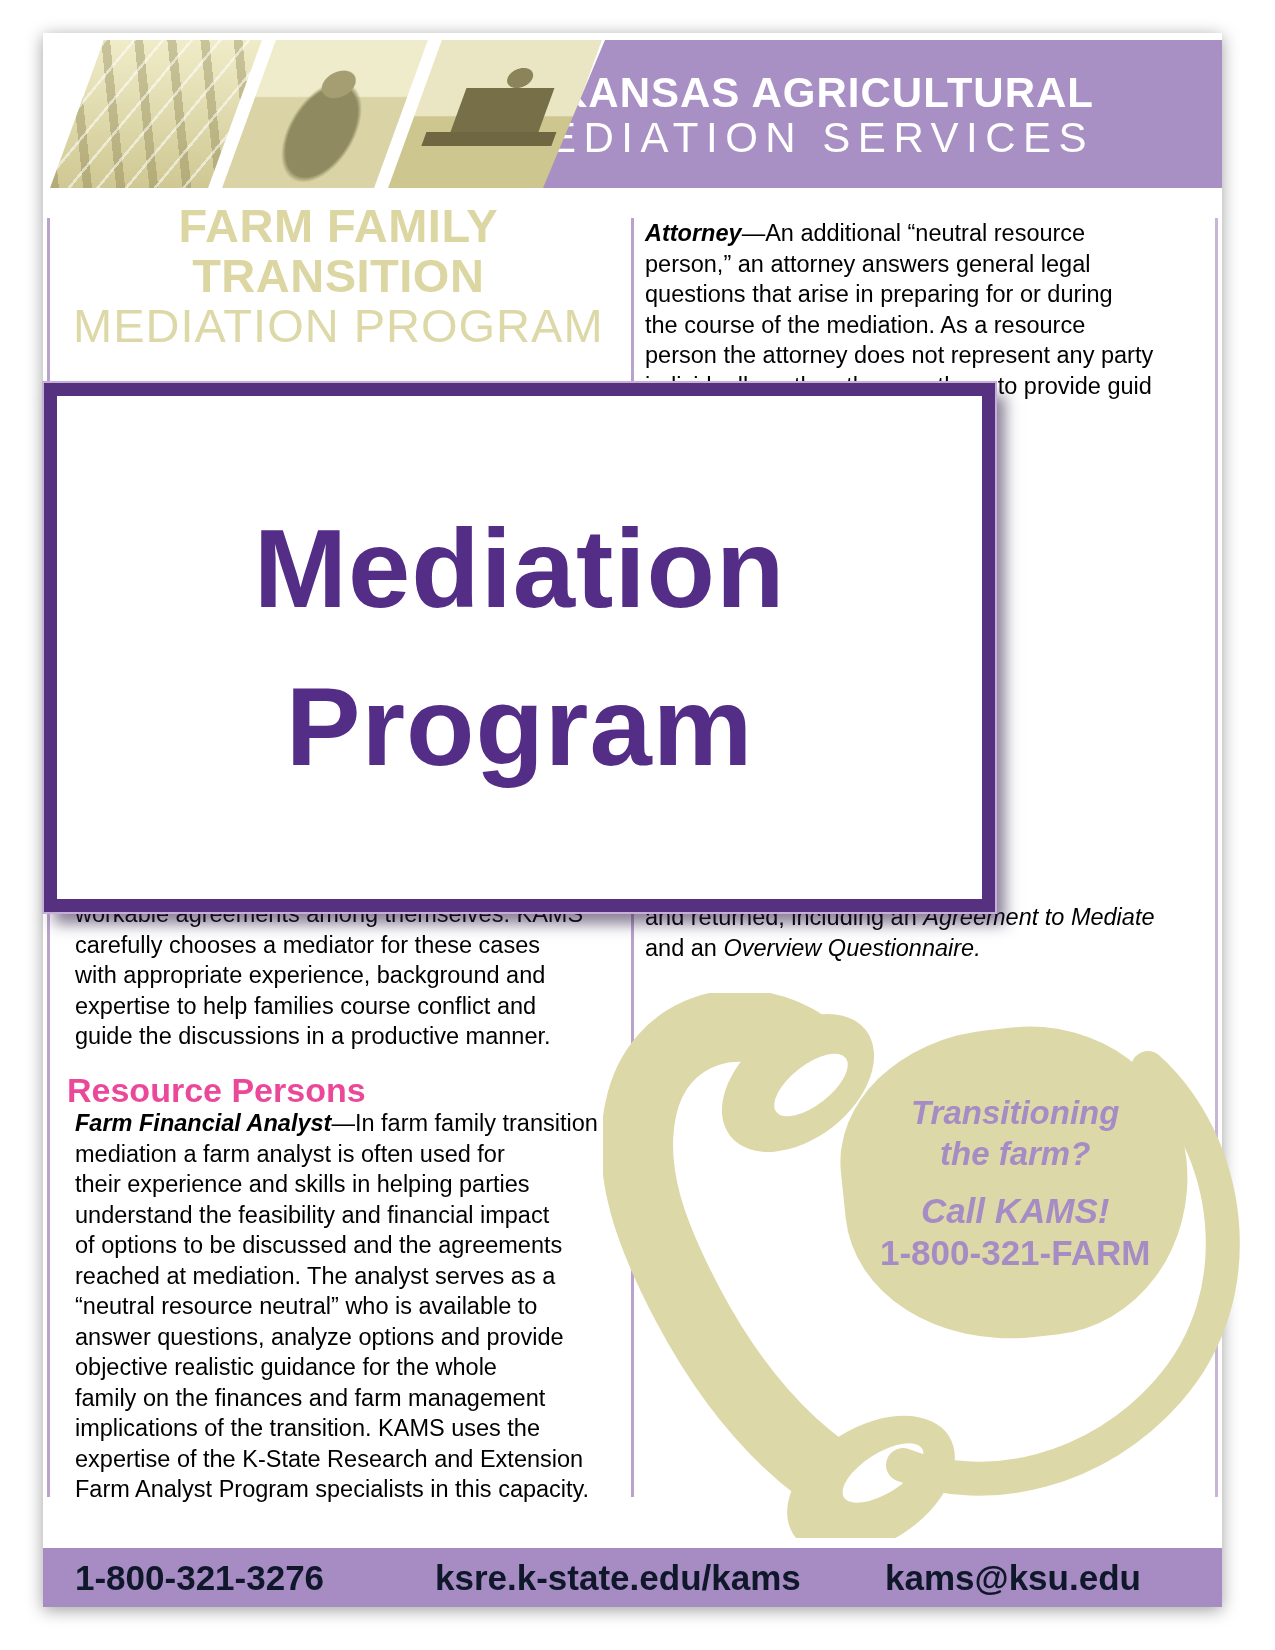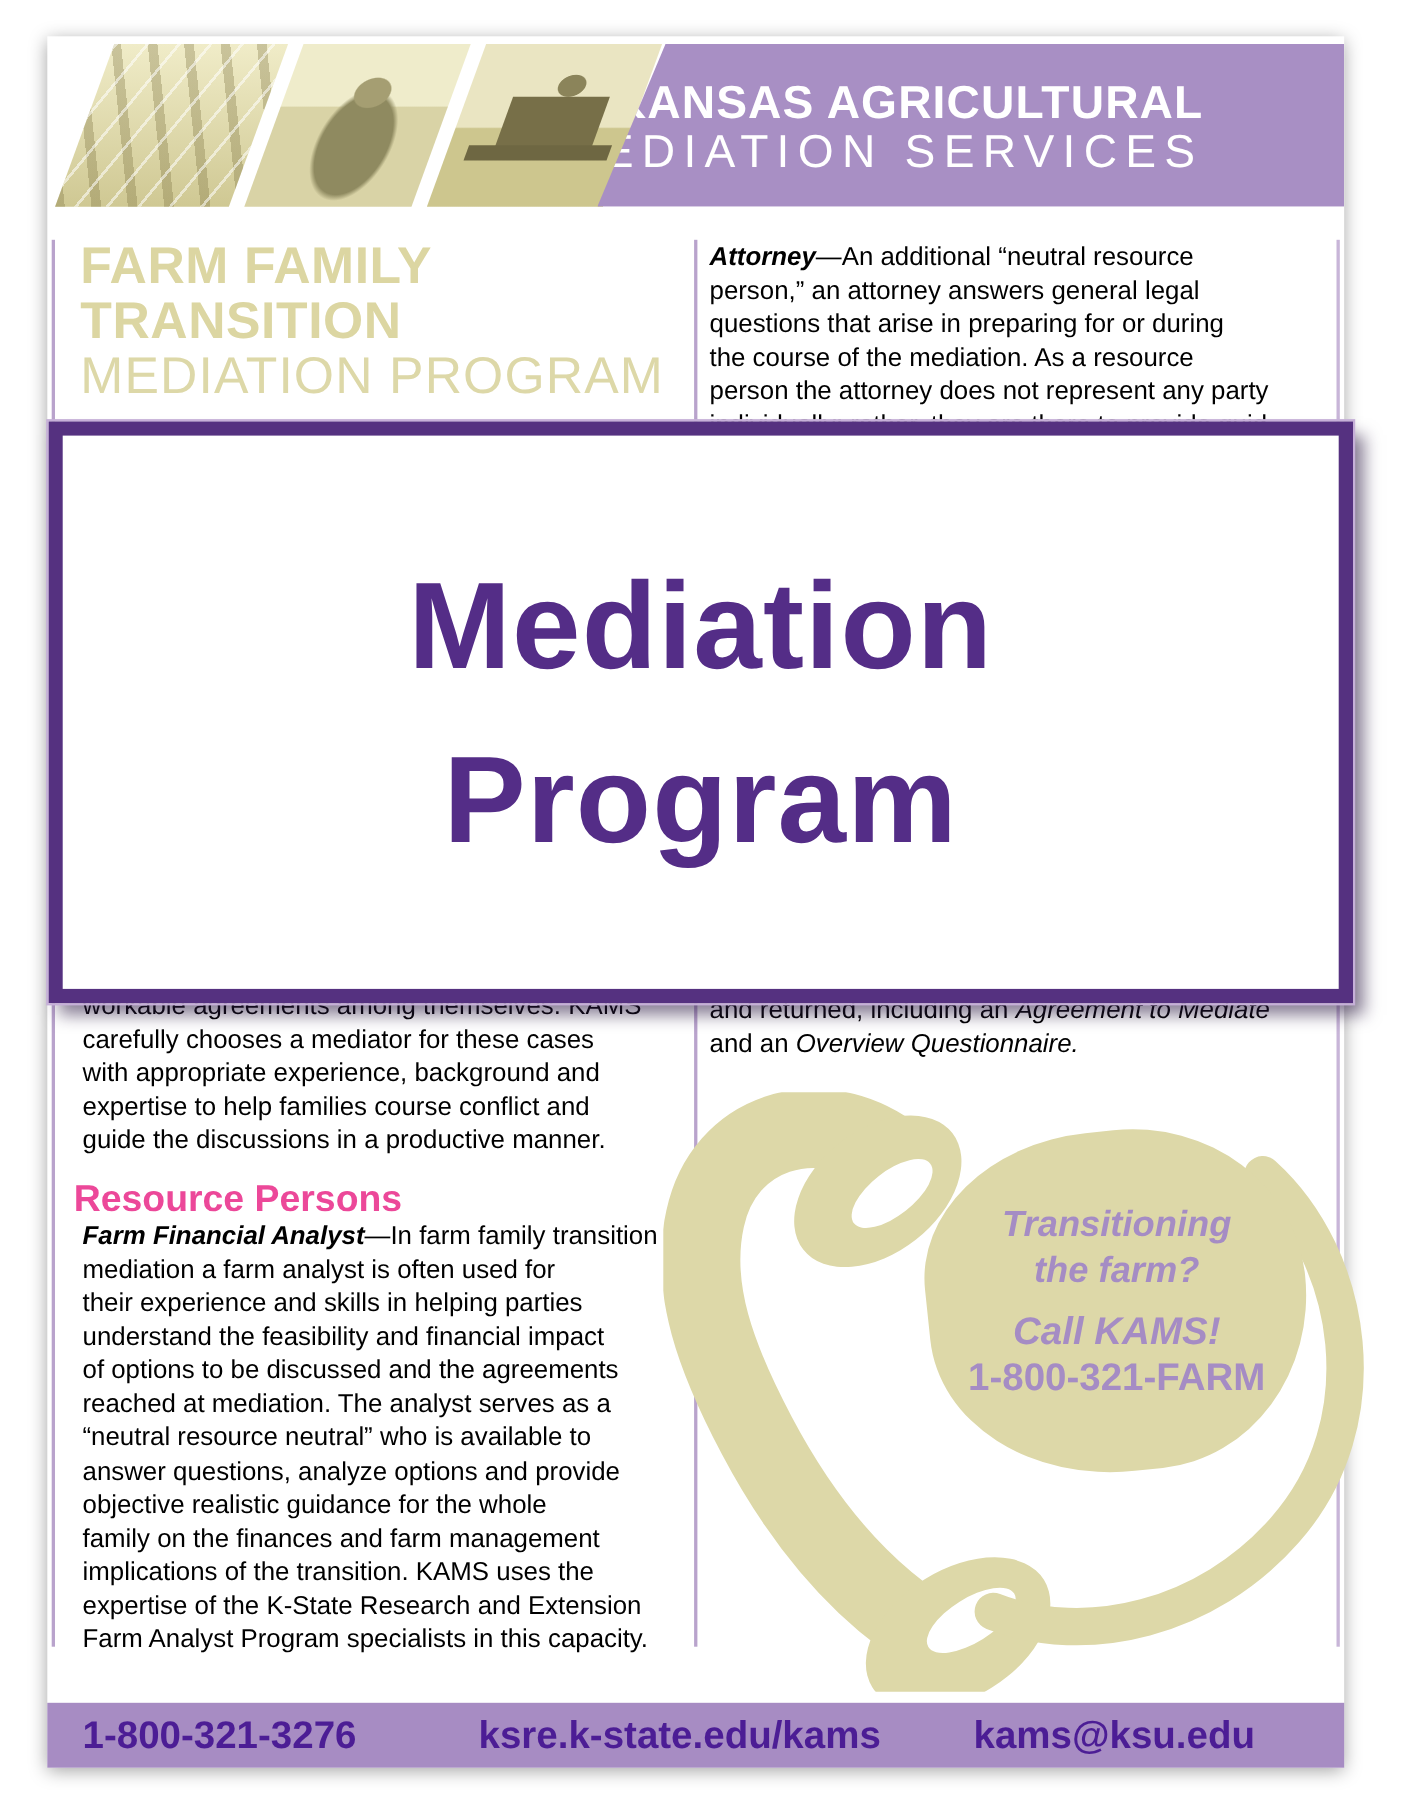--- a/index.html
+++ b/index.html
@@ -52,36 +52,36 @@
   }
   .banner-text{position:absolute;right:128px;top:30px;text-align:right;white-space:nowrap;}
   .banner-line1{font-size:42px;font-weight:bold;letter-spacing:1px;line-height:46px;}
   .banner-line2{font-size:42px;font-weight:400;letter-spacing:7.5px;line-height:44px;}
   
   .rule{position:absolute;width:3px;top:185px;height:1279px;background:#b9a3cc;}
   .rule-left{left:4px;}
   .rule-center{left:588px;}
   .rule-right{left:1172px;background:#c8b5d8;}
   
-  .program-title{position:absolute;left:30px;top:183px;color:#dcd6a2;white-space:nowrap;}
+  .program-title{position:absolute;left:30px;top:168px;color:#dcd6a2;white-space:nowrap;text-align:center;}
   .t-line{font-size:47px;line-height:50px;font-weight:bold;letter-spacing:.5px;}
   .t-line.light{font-weight:400;color:#ddd8a8;letter-spacing:1px;}
   
   .body-block{position:absolute;color:#000000;font-size:23.5px;line-height:30.5px;z-index:2;}
   .body-block .ln{white-space:nowrap;}
   .lead{font-weight:bold;font-style:italic;}
   .it{font-style:italic;}
   .attorney-block{left:602px;top:185px;}
   .mediator-block{left:32px;top:866px;}
   .forms-block{left:602px;top:869px;}
   .resource-heading{position:absolute;left:24px;top:1038px;font-size:34px;font-weight:bold;color:#ec4899;z-index:2;white-space:nowrap;}
   .analyst-block{left:32px;top:1075px;}
   
   .modal{
-    position:absolute;left:1px;top:350px;width:1186px;height:529px;
+    position:absolute;left:1px;top:350px;width:951px;height:529px;
     box-sizing:border-box;background:#fff;
     border:13px solid #553180;outline:2px solid #c6b0d8;
     box-shadow:10px 12px 14px rgba(40,22,64,.55);
     z-index:10;
     display:flex;flex-direction:column;align-items:center;justify-content:center;
   }
   .modal-line{font-size:112px;line-height:158px;font-weight:bold;color:#542d87;letter-spacing:1px;white-space:nowrap;}
   
   .phone-art{position:absolute;left:560px;top:960px;width:640px;height:545px;z-index:1;}
   .callout-bubble{
@@ -92,21 +92,21 @@
     z-index:2;
     display:flex;flex-direction:column;align-items:center;justify-content:center;
   }
   .callout-inner{transform:rotate(6deg);text-align:center;color:#a58cc4;}
   .co-line{font-size:33px;line-height:41px;font-weight:bold;font-style:italic;white-space:nowrap;}
   .co-call{font-size:35px;line-height:42px;font-weight:bold;font-style:italic;margin-top:16px;white-space:nowrap;}
   .co-phone{font-size:35px;line-height:42px;font-weight:bold;white-space:nowrap;}
   
   .footer-bar{
     position:absolute;left:0;right:0;bottom:0;height:59px;background:#a78cc3;z-index:3;
-    color:#4c1d95;font-weight:bold;font-size:35px;
+    color:#0f172a;font-weight:bold;font-size:35px;
   }
   .footer-item{position:absolute;top:50%;transform:translateY(-50%);white-space:nowrap;}
   .footer-phone{left:32px;}
   .footer-url{left:392px;}
   .footer-email{left:842px;}
 </style>
 </head>
 <body>
 
 <div class="page">

